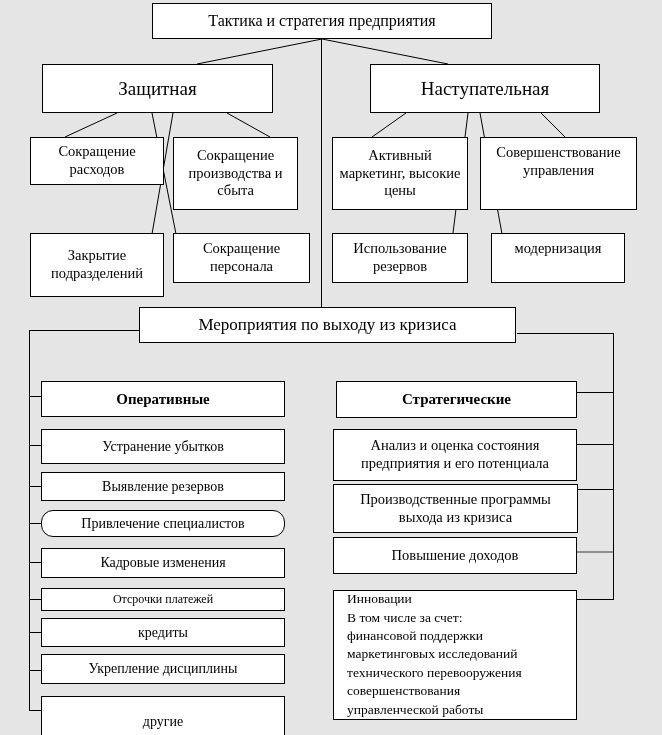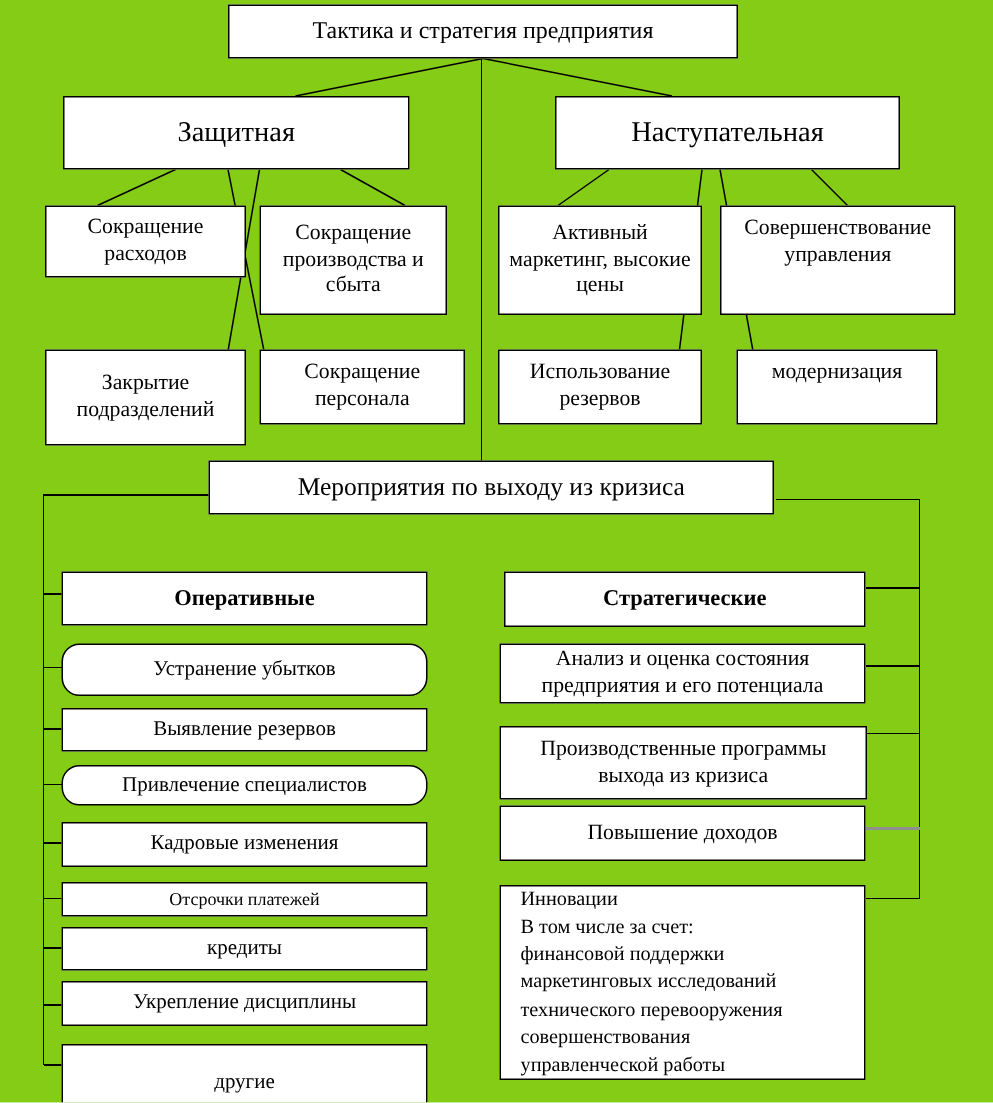--- a/index.html
+++ b/index.html
@@ -1,17 +1,17 @@
 <!DOCTYPE html>
 <html><head>
 <meta charset="utf-8">
 <style>
   html,body{margin:0;padding:0;background:#fff;}
   .canvas{
-    position:relative;width:662px;height:735px;background:#84cc16;
+    position:relative;width:662px;height:735px;background:#e5e5e5;
     font-family:"Liberation Serif","DejaVu Serif",serif;color:#000;overflow:hidden;
   }
   .wires{position:absolute;left:0;top:0;z-index:0;}
   .bx{
     position:absolute;z-index:1;background:#fff;border:1px solid #000;
     display:flex;align-items:center;justify-content:center;
     text-align:center;line-height:1.22;box-sizing:border-box;padding:1px 4px;
   }
   .f-title{font-size:16px;}
   .f-branch{font-size:19px;}
@@ -88,37 +88,37 @@
   <div class="bx f-node" style="left:332px;top:233px;width:136px;height:50px;">Использование резервов</div>
 
   <div class="bx f-node top-align" style="left:491px;top:233px;width:134px;height:50px;">модернизация</div>
 
   <div class="bx f-measures" style="left:139px;top:307px;width:377px;height:36px;font-family:Liberation Serif, serif;">Мероприятия по выходу из кризиса</div>
 
   <div class="bx f-colhead" style="left:41px;top:381px;width:244px;height:36px;">Оперативные</div>
 
   <div class="bx f-colhead" style="left:336px;top:381px;width:241px;height:37px;">Стратегические</div>
 
-  <div class="bx f-item" style="left:41px;top:429px;width:244px;height:35px;border-radius:12px;">Устранение убытков</div>
+  <div class="bx f-item" style="left:41px;top:429px;width:244px;height:35px;">Устранение убытков</div>
 
   <div class="bx f-item" style="left:41px;top:472px;width:244px;height:29px;">Выявление резервов</div>
 
   <div class="bx f-item" style="left:41px;top:510px;width:244px;height:27px;border-radius:12px;">Привлечение специалистов</div>
 
   <div class="bx f-item" style="left:41px;top:548px;width:244px;height:30px;">Кадровые изменения</div>
 
   <div class="bx f-small" style="left:41px;top:588px;width:244px;height:23px;">Отсрочки платежей</div>
 
   <div class="bx f-item" style="left:41px;top:618px;width:244px;height:29px;">кредиты</div>
 
   <div class="bx f-item" style="left:41px;top:654px;width:244px;height:30px;">Укрепление дисциплины</div>
 
   <div class="bx f-item" style="left:41px;top:696px;width:244px;height:52px;">другие</div>
 
-  <div class="bx f-right" style="left:333px;top:429px;width:244px;height:40px;">Анализ и оценка  состояния предприятия и его потенциала</div>
+  <div class="bx f-right" style="left:333px;top:429px;width:244px;height:52px;">Анализ и оценка  состояния предприятия и его потенциала</div>
 
   <div class="bx f-right" style="left:333px;top:484px;width:245px;height:49px;">Производственные программы выхода из кризиса</div>
 
   <div class="bx f-right" style="left:333px;top:537px;width:244px;height:37px;">Повышение доходов</div>
 
   <div class="bx innov" style="left:333px;top:590px;width:244px;height:130px;">
     <div>Инновации</div>
     <div>В том числе за счет:</div>
     <div>финансовой поддержки</div>
     <div>маркетинговых исследований</div>

